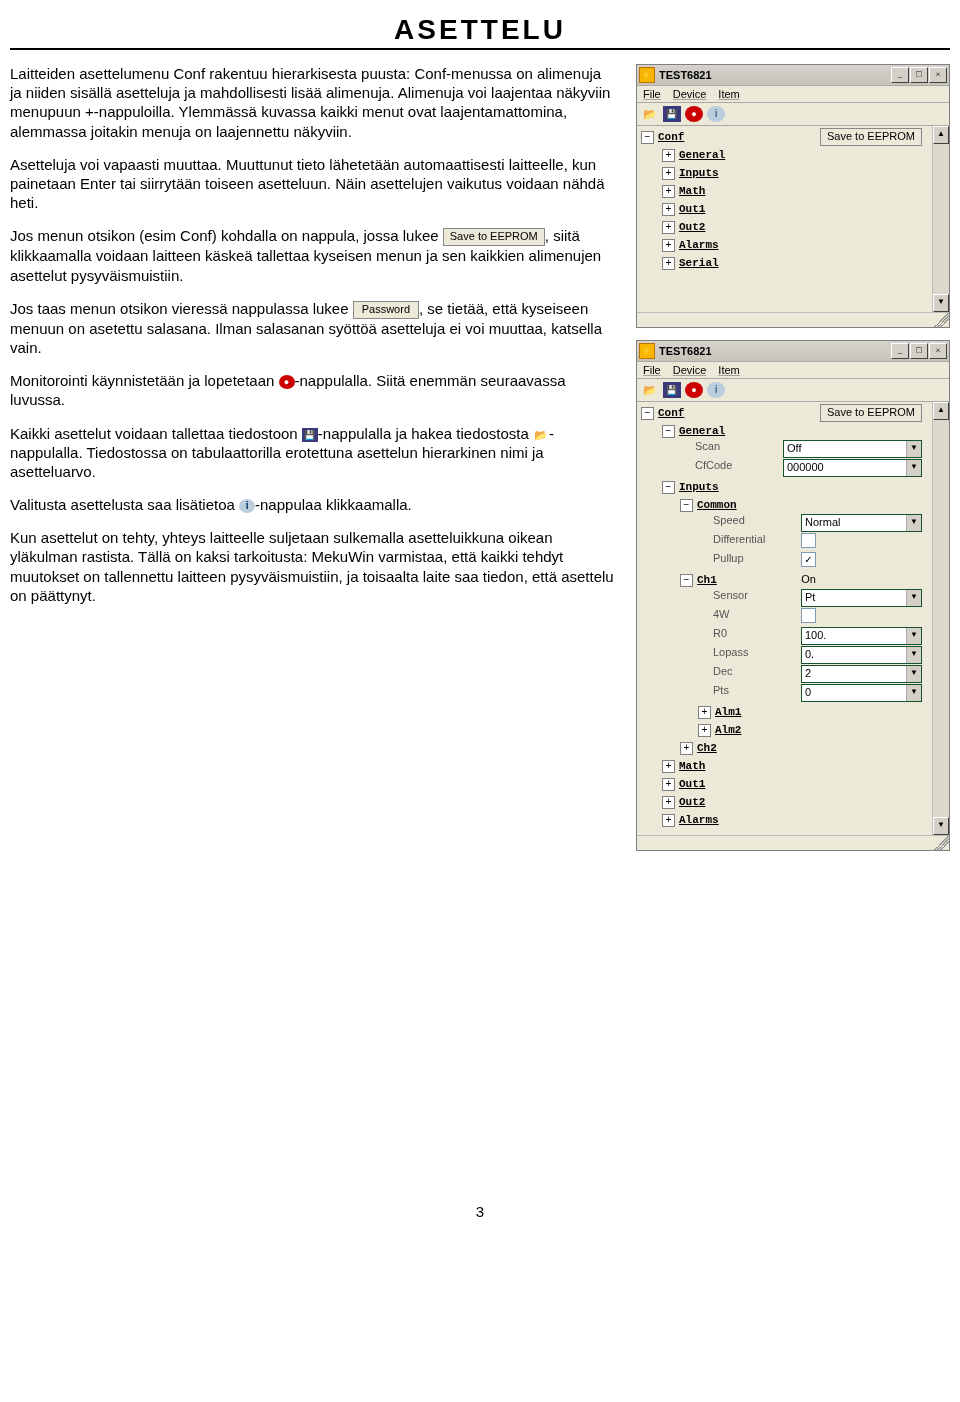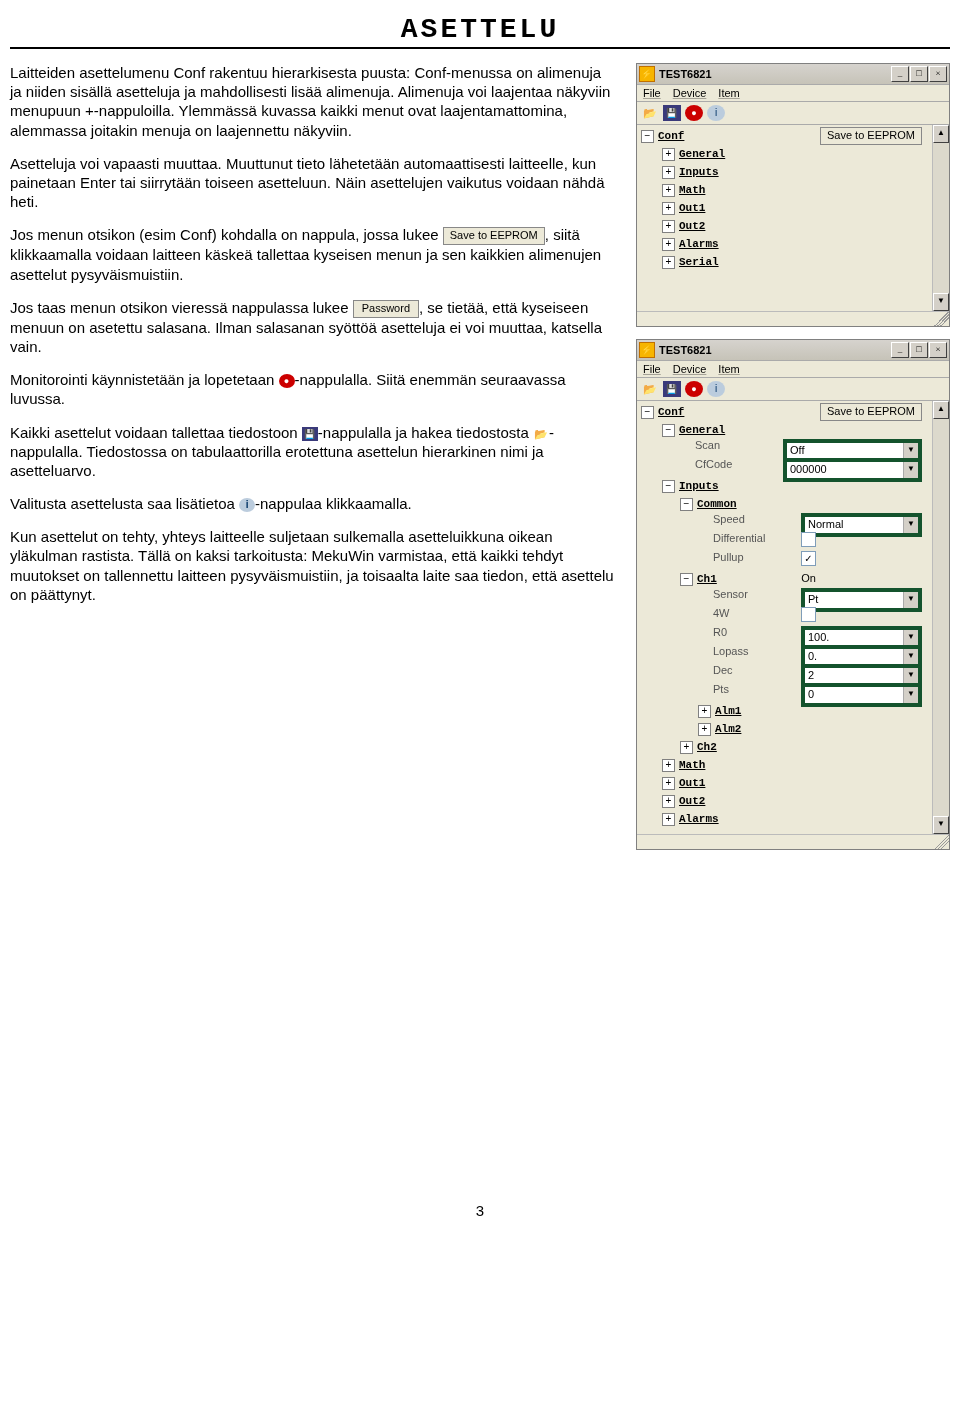--- a/index.html
+++ b/index.html
@@ -8,21 +8,21 @@
     font-size: 15px;
     color: #000;
     background: #fff;
     width: 960px;
   }
   .page {
     padding: 10px 10px 20px 10px;
     position: relative;
   }
   h1 {
-    font-family: Liberation Mono, monospace;
+    font-family: Liberation Sans, sans-serif;
     font-weight: 900;
     text-align: center;
     letter-spacing: 3px;
     font-size: 28px;
     margin: 4px 0 0 0;
   }
   .hr {
     border: none;
     border-top: 2px solid #000;
     margin: 2px 0 14px 0;
@@ -207,21 +207,21 @@
   }
   .field-lbl4 {
     width: 88px;
     padding-left: 72px;
     color: #555;
   }
   .dropdown {
     flex: 1;
     display: flex;
     background: #fff;
-    border: 4px solid #14532d;
+    border: 1px solid #14532d;
     height: 16px;
     margin-right: 6px;
     font-size: 11px;
   }
   .dropdown .dd-val { flex: 1; padding: 0 3px; line-height: 15px; }
   .dropdown .dd-arrow {
     width: 14px;
     background: #d4d0c8;
     border-left: 1px solid #aaa;
     text-align: center; line-height: 14px; font-size: 8px;

